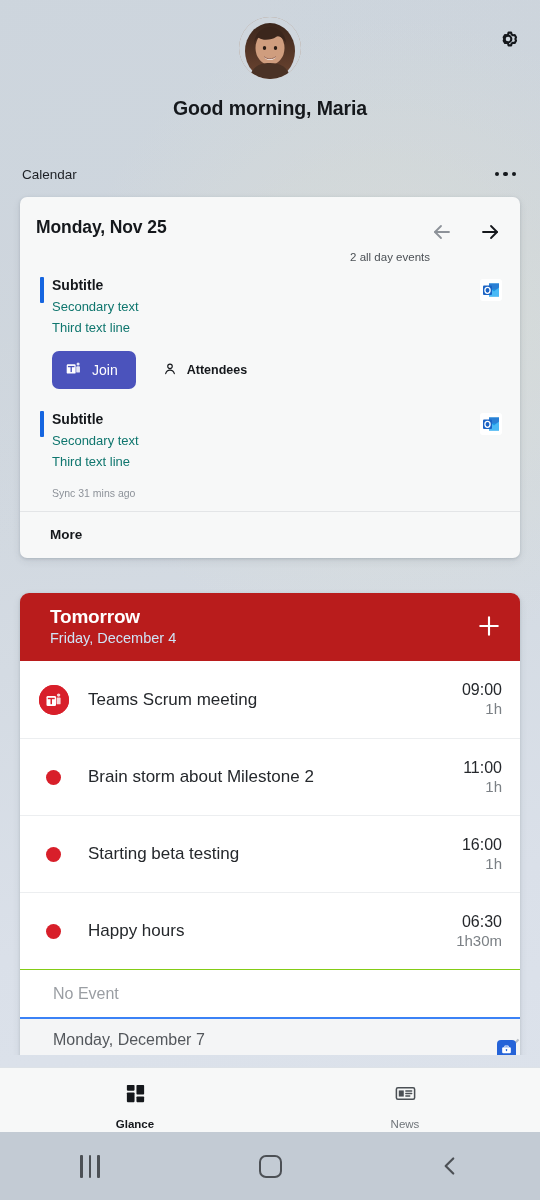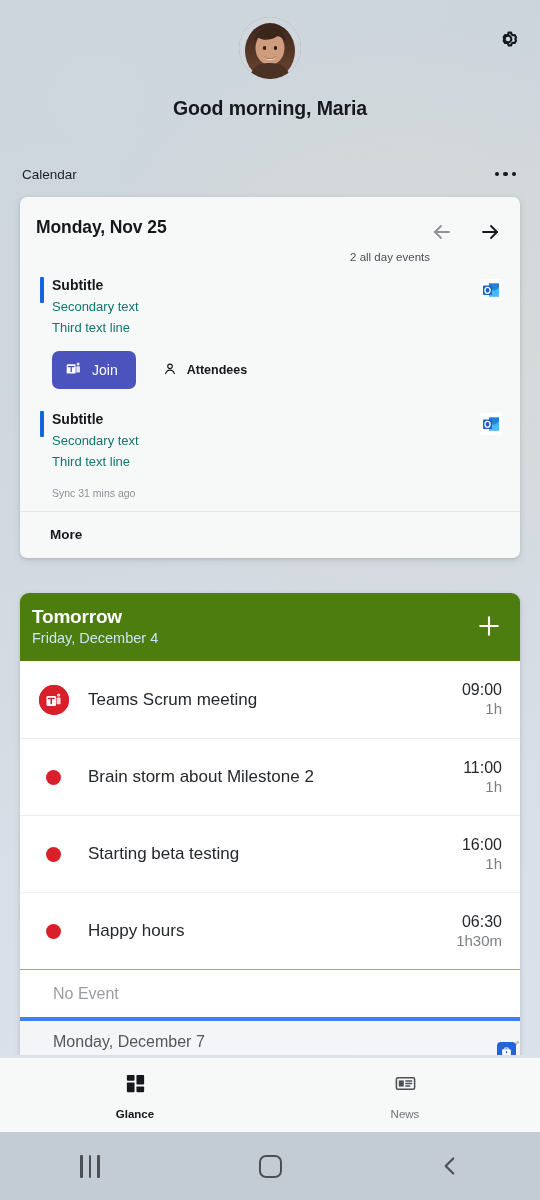--- a/index.html
+++ b/index.html
@@ -102,22 +102,22 @@
 
   
   .card2 {
     margin: 35px 20px 0 20px;
     border-radius: 9px;
     box-shadow: 0 1px 3px rgba(40,50,65,0.16), 0 3px 9px rgba(40,50,65,0.09);
     overflow: hidden;
     position: relative;
   }
   .t-head {
-    background: #4d7c0f; color: #fff;
-    padding: 13px 16px 15px 12px;
+    background: #b91c1c; color: #fff;
+    padding: 13px 16px 15px 30px;
     display: flex; align-items: center;
   }
   .t-head-text { flex: 1; }
   .t-title { font-size: 19px; font-weight: bold; letter-spacing: -0.2px; }
   .t-sub { font-size: 14.5px; color: #cfe3f5; margin-top: 2px; }
   .plus { width: 30px; height: 30px; cursor: pointer; }
 
   .t-list { background: #fff; }
   .t-row {
     display: flex; align-items: center;
@@ -142,38 +142,38 @@
   .t-time { text-align: right; line-height: 1.25; }
   .t-time .hh { font-size: 16px; color: #25282c; }
   .t-time .dur { font-size: 15px; color: #7b8085; }
 
   .t-noevt {
     background: #fff; border-top: 1px solid #84cc16;
     padding: 15px 0 14px 33px;
     font-size: 16px; color: #9a9ea3;
   }
   .t-nextday {
-    background: #f4f5f6; border-top: 4px solid #3b82f6;
+    background: #f4f5f6; border-top: 2px solid #3b82f6;
     padding: 12px 0 14px 33px;
     font-size: 16px; color: #53575c;
   }
   .resize-line {
     position: absolute; right: -6px; bottom: 4px;
     width: 52px; height: 1.6px; background: #b6bcc3;
     transform: rotate(-45deg); transform-origin: center;
   }
   .work-badge {
     position: absolute; right: 4px; bottom: 4px;
     width: 19px; height: 19px; border-radius: 4px;
     background: #2563d8; display: flex; align-items: center; justify-content: center;
   }
 
   
   .tabbar {
-    position: absolute; left: 0; right: 0; bottom: 66px; height: 77px;
+    position: absolute; left: 0; right: 0; bottom: 56px; height: 77px;
     background: #f7f8f8;
     border-top: 1px solid #dde2e7;
     display: flex;
   }
   .tab {
     flex: 1; display: flex; flex-direction: column;
     align-items: center; justify-content: center; gap: 9px;
     cursor: pointer;
   }
   .tab .tl { font-size: 11.5px; color: #6f7479; }

